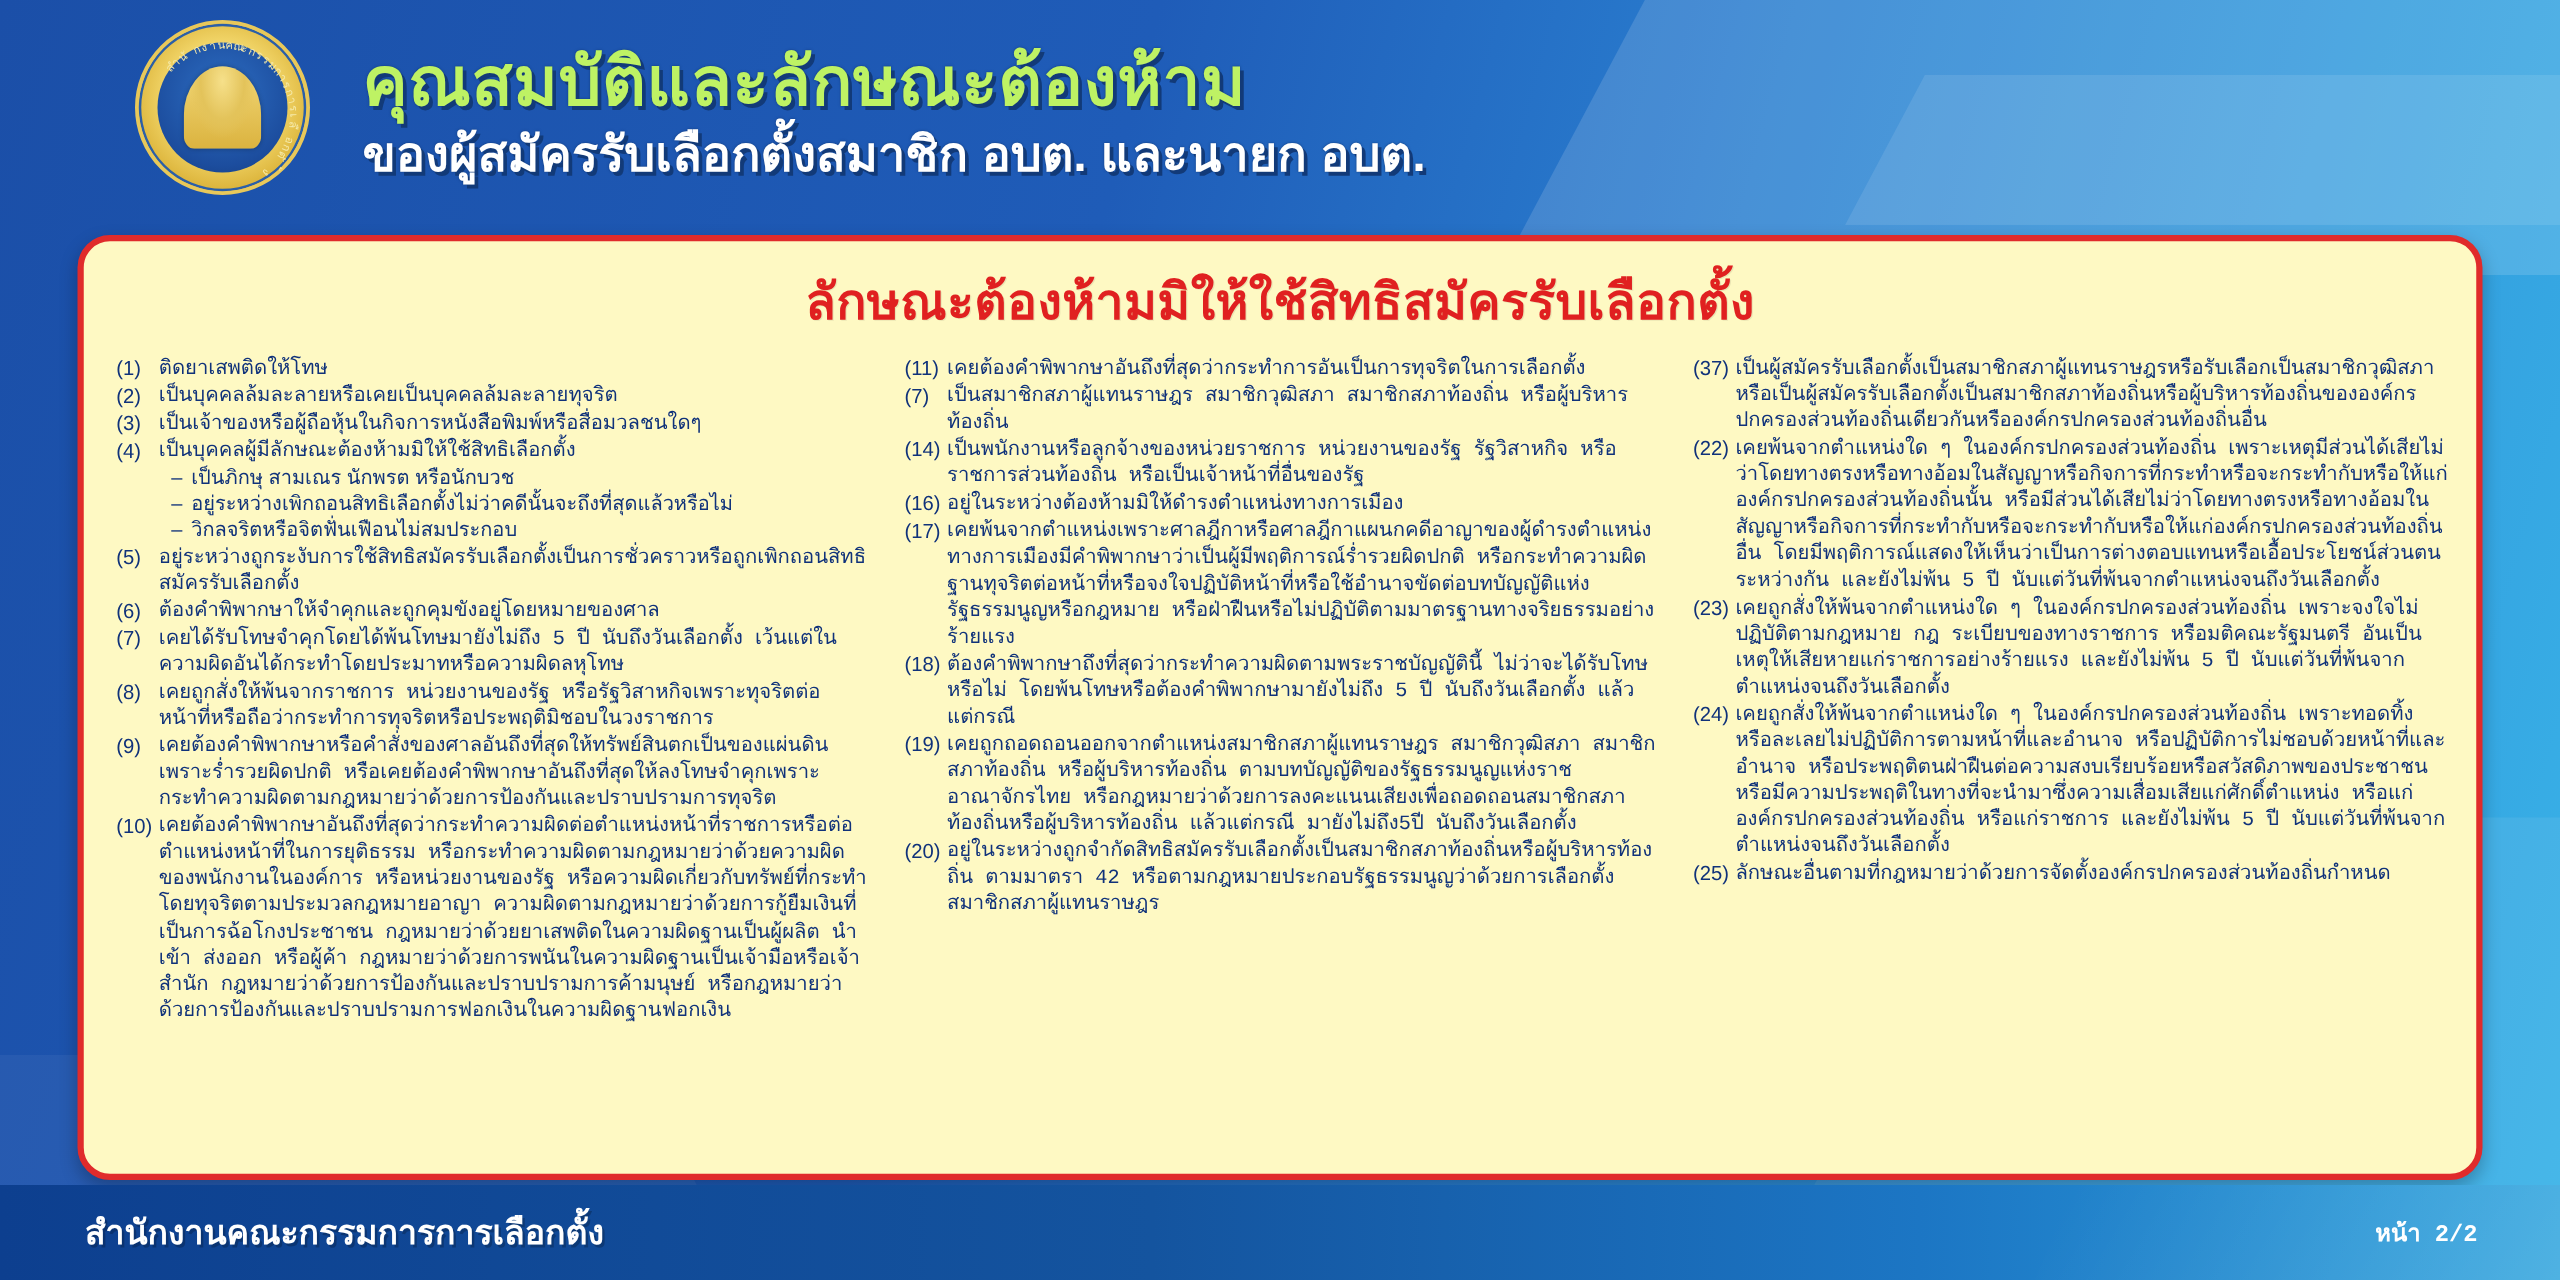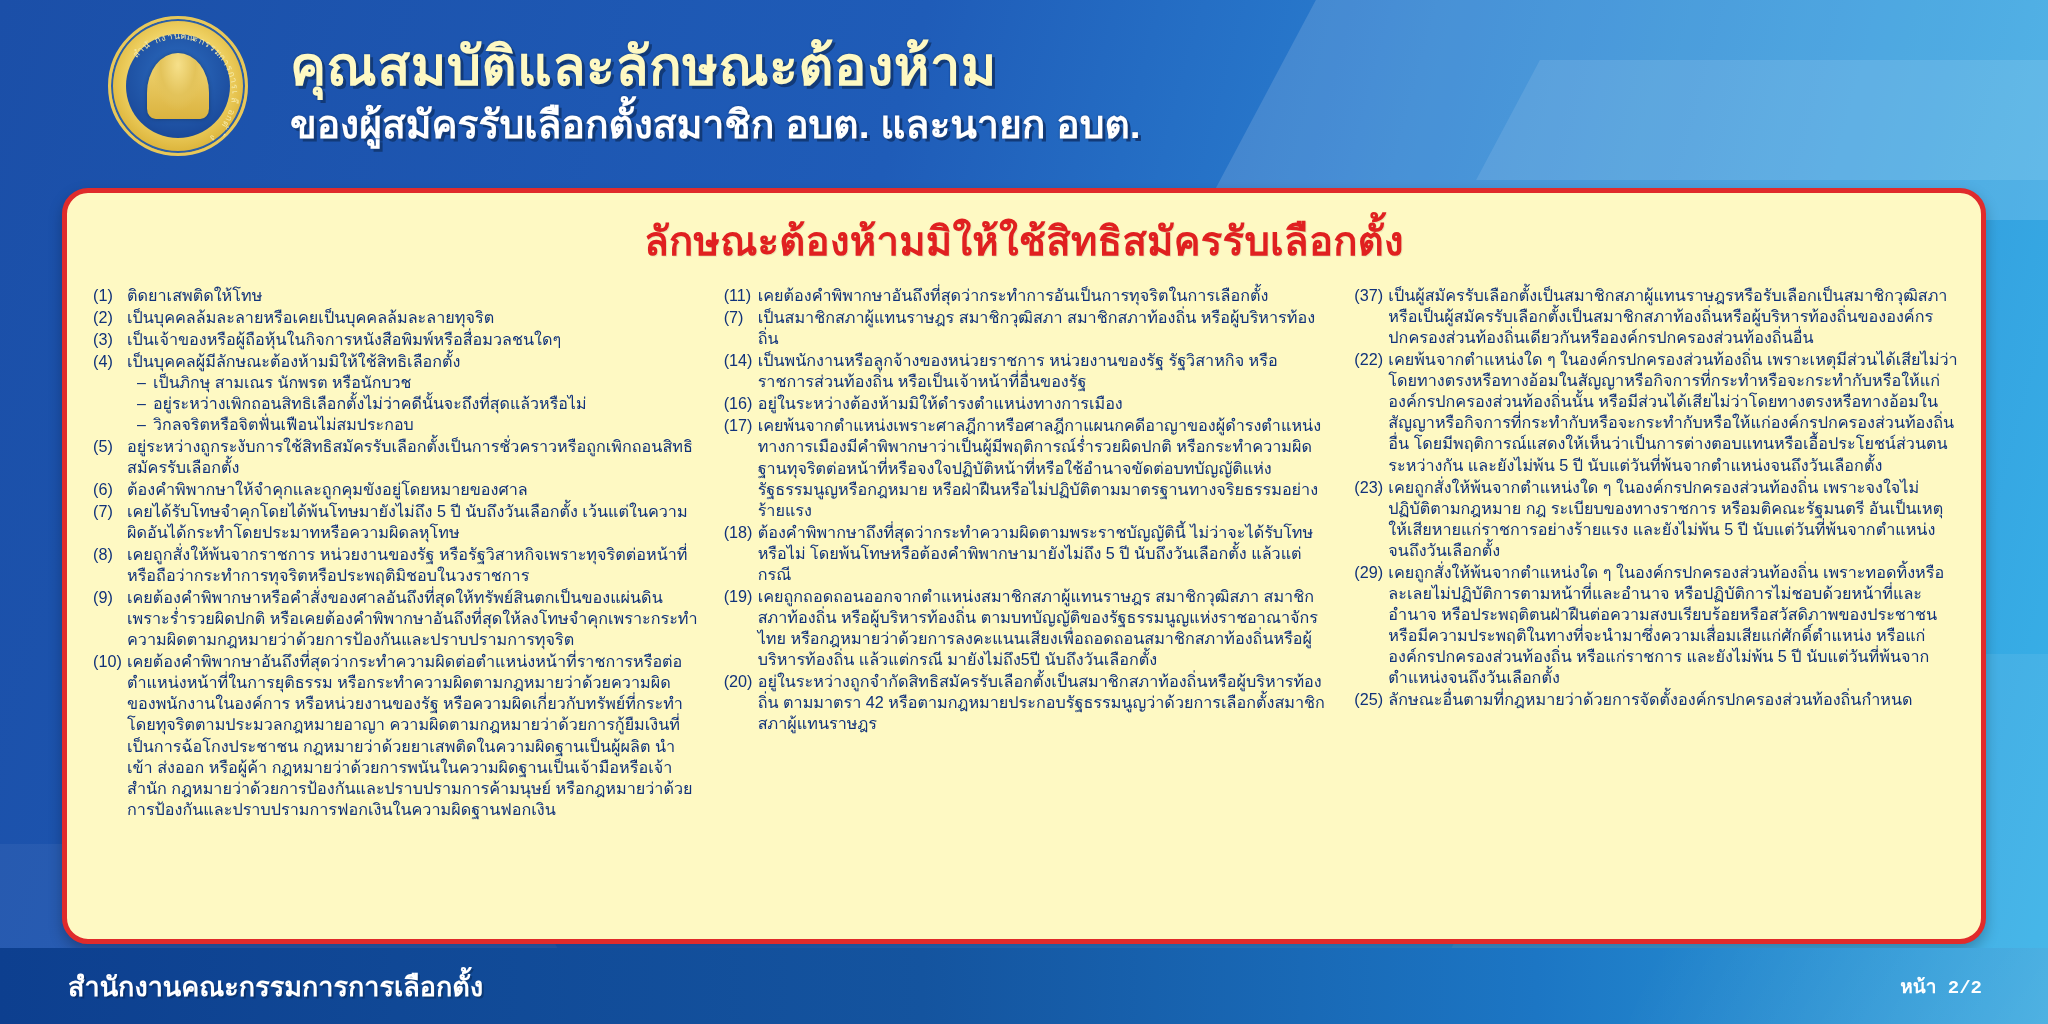--- a/index.html
+++ b/index.html
@@ -79,21 +79,21 @@
     font-size: 9px; color: #f5e9a8;
   }
   .seal-ring-text span {
     position: absolute; left: 50%; top: 50%;
     transform-origin: 0 0;
     white-space: nowrap;
   }
 
   .title-block { margin-left: 22px; }
   .title-main {
-    font-size: 54px; font-weight: bold; color: #fef9c3;
+    font-size: 54px; font-weight: bold; color: #bef264;
     letter-spacing: 0.5px; line-height: 1.08;
     text-shadow: 3px 3px 0 #123a78, 0 0 2px #123a78;
   }
   .title-sub {
     font-size: 39px; font-weight: bold; color: #ffffff;
     line-height: 1.2; margin-top: 6px;
     text-shadow: 3px 3px 0 #123a78, 0 0 2px #123a78;
   }
 
   
@@ -117,21 +117,21 @@
     display: flex; padding: 2px 22px 10px 26px; gap: 26px;
   }
   .col { width: 620px; }
   .col ol { list-style: none; }
   .item {
     display: flex; align-items: flex-start;
     font-size: 16.2px; color: #10327a; line-height: 1.30;
     margin-bottom: 1px;
   }
   .num { flex: 0 0 auto; width: 34px; text-align: left; }
-  .txt { flex: 1 1 auto; }
+  .txt { flex: 1 1 auto; font-family: Liberation Mono, monospace; }
   .sub {
     font-size: 16px; color: #10327a; line-height: 1.30;
     padding-left: 44px; display: flex;
   }
   .dash { width: 16px; flex: 0 0 auto; }
 
   
   .footer {
     position: absolute; left: 0; right: 0; bottom: 0; height: 76px; font-family: Liberation Mono, monospace;
   }
@@ -355,21 +355,21 @@
             </div>
           </li>
           <li>
             <div class="item">
               <span class="num">(23)</span>
               <span class="txt">เคยถูกสั่งให้พ้นจากตำแหน่งใด ๆ ในองค์กรปกครองส่วนท้องถิ่น เพราะจงใจไม่ปฏิบัติตามกฎหมาย กฎ ระเบียบของทางราชการ หรือมติคณะรัฐมนตรี อันเป็นเหตุให้เสียหายแก่ราชการอย่างร้ายแรง และยังไม่พ้น 5 ปี นับแต่วันที่พ้นจากตำแหน่งจนถึงวันเลือกตั้ง</span>
             </div>
           </li>
           <li>
             <div class="item">
-              <span class="num">(29)</span>
+              <span class="num">(24)</span>
               <span class="txt">เคยถูกสั่งให้พ้นจากตำแหน่งใด ๆ ในองค์กรปกครองส่วนท้องถิ่น เพราะทอดทิ้งหรือละเลยไม่ปฏิบัติการตามหน้าที่และอำนาจ หรือปฏิบัติการไม่ชอบด้วยหน้าที่และอำนาจ หรือประพฤติตนฝ่าฝืนต่อความสงบเรียบร้อยหรือสวัสดิภาพของประชาชน หรือมีความประพฤติในทางที่จะนำมาซึ่งความเสื่อมเสียแก่ศักดิ์ตำแหน่ง หรือแก่องค์กรปกครองส่วนท้องถิ่น หรือแก่ราชการ และยังไม่พ้น 5 ปี นับแต่วันที่พ้นจากตำแหน่งจนถึงวันเลือกตั้ง</span>
             </div>
           </li>
           <li>
             <div class="item">
               <span class="num">(25)</span>
               <span class="txt">ลักษณะอื่นตามที่กฎหมายว่าด้วยการจัดตั้งองค์กรปกครองส่วนท้องถิ่นกำหนด</span>
             </div>
           </li>
         </ol>

